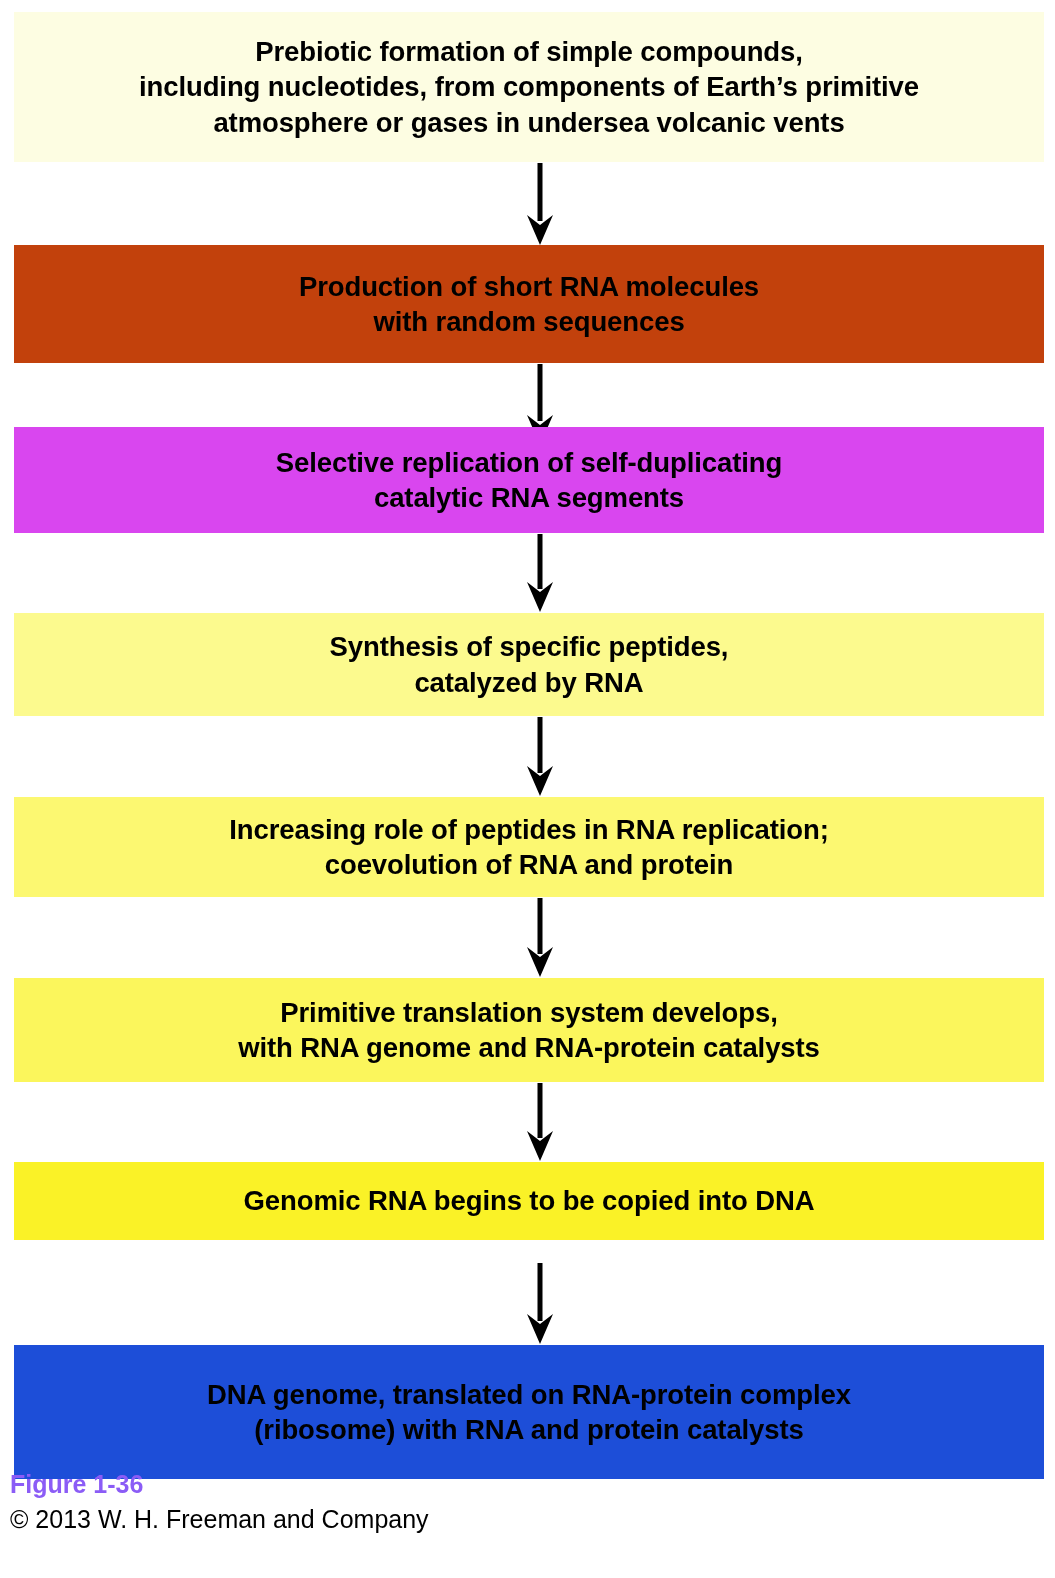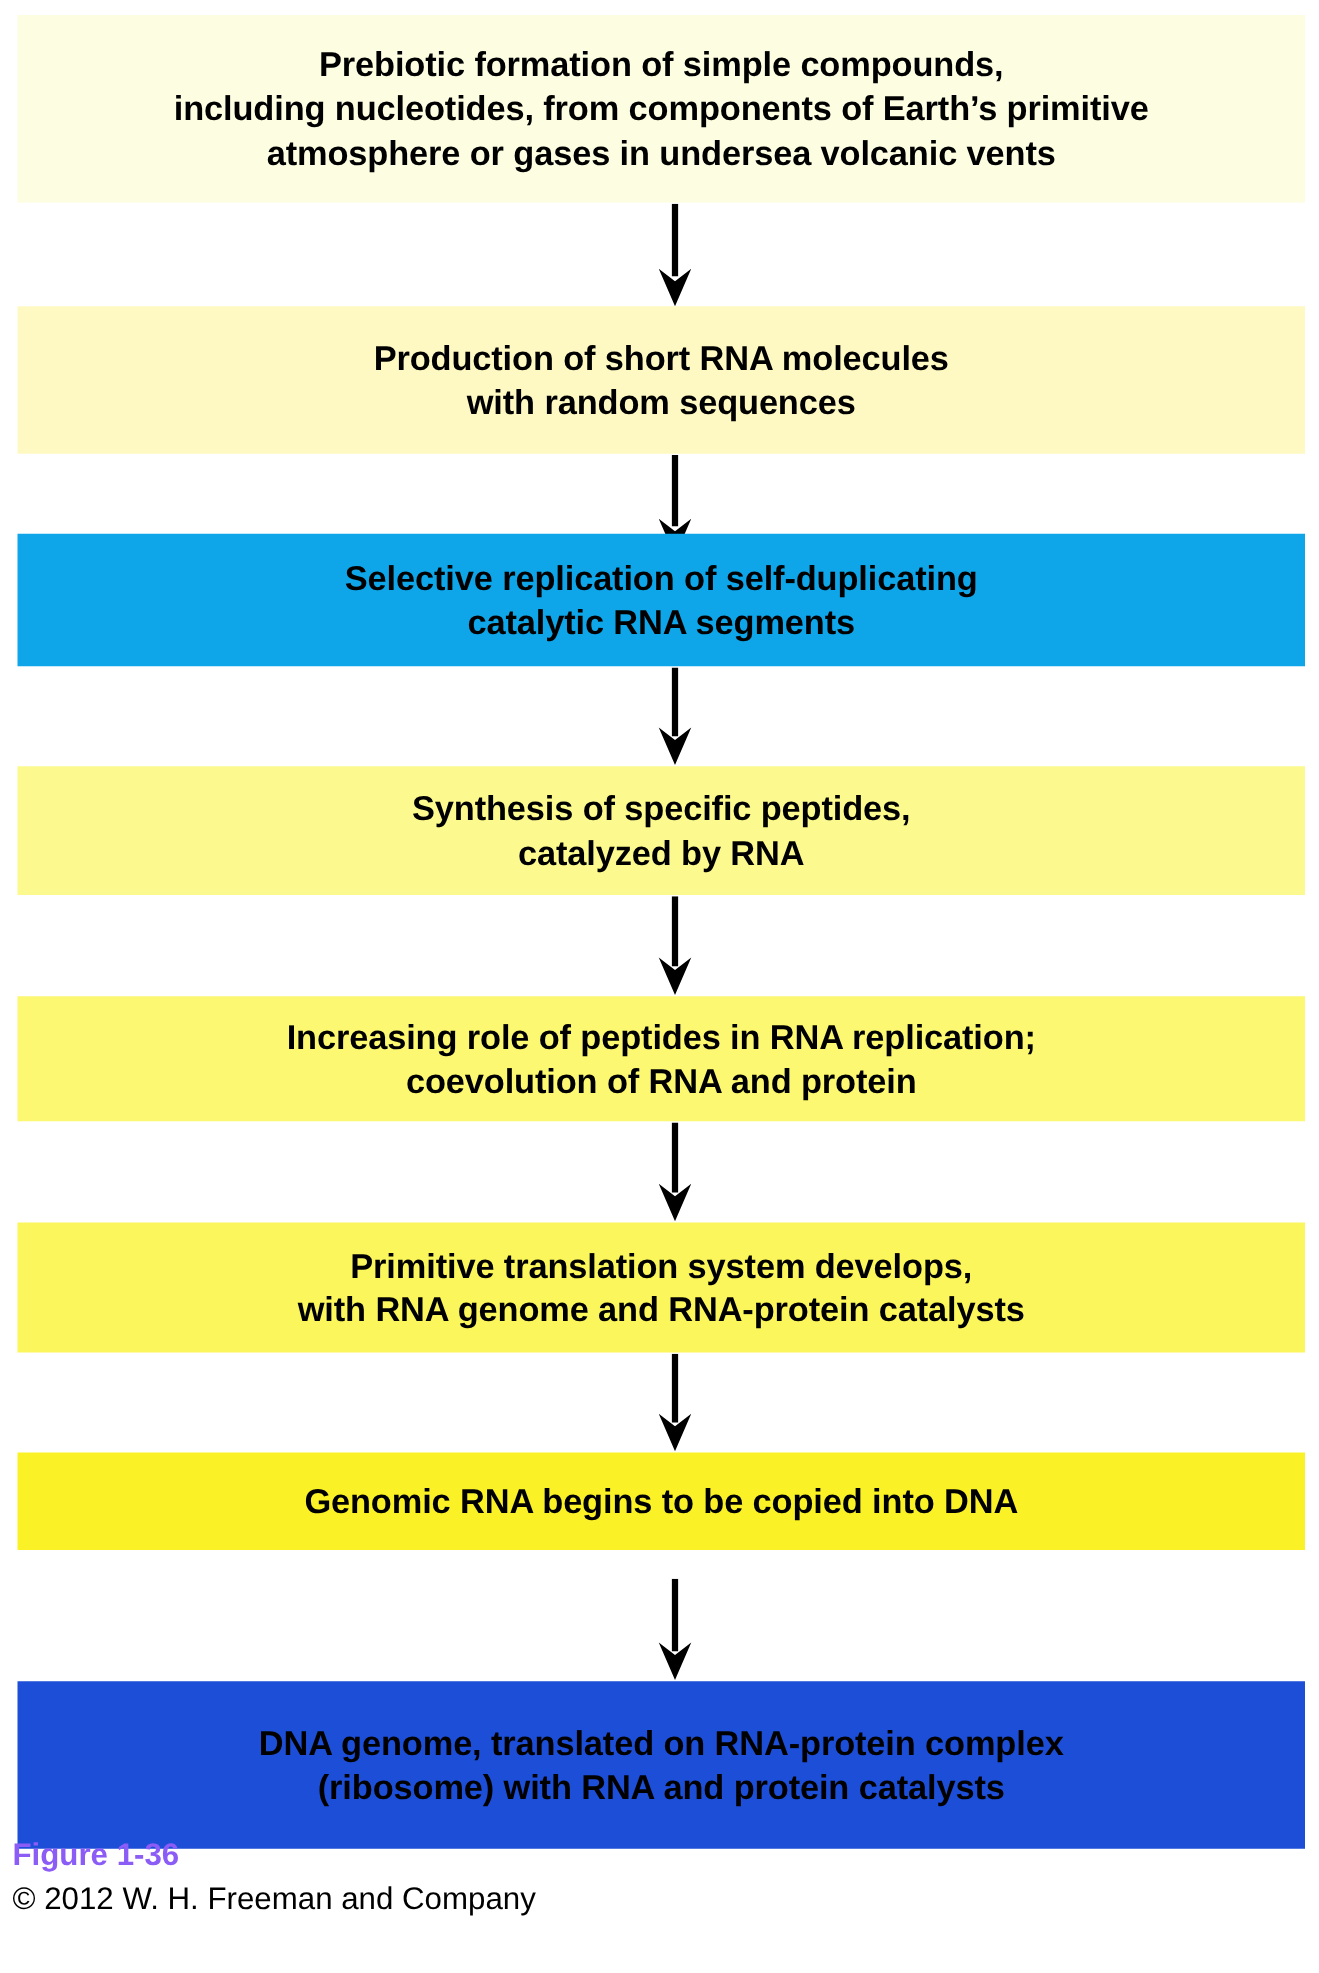--- a/index.html
+++ b/index.html
@@ -105,33 +105,33 @@
 atmosphere or gases in undersea volcanic vents</span>
     </div>
 
     <div class="arrow" style="top:163px; height:82px;">
       <svg viewBox="0 0 32 82" preserveAspectRatio="none" aria-hidden="true">
         <rect x="13.5" y="0" width="5" height="58" fill="#000"></rect>
         <path d="M3 52 L16 82 L29 52 L16 62 Z" fill="#000"></path>
       </svg>
     </div>
 
-    <div class="step-box" style="top: 245px; height: 118px; background-color: #fef9c3;">
+    <div class="step-box" style="top: 245px; height: 118px; background-color: #c2410c;">
       <span class="step-label">Production of short RNA molecules
 with random sequences</span>
     </div>
 
     <div class="arrow" style="top:364px; height:81px;">
       <svg viewBox="0 0 32 81" preserveAspectRatio="none" aria-hidden="true">
         <rect x="13.5" y="0" width="5" height="57" fill="#000"></rect>
         <path d="M3 51 L16 81 L29 51 L16 61 Z" fill="#000"></path>
       </svg>
     </div>
 
-    <div class="step-box" style="top: 427px; height: 106px; background-color: #0ea5e9;">
+    <div class="step-box" style="top: 427px; height: 106px; background-color: #d946ef;">
       <span class="step-label">Selective replication of self-duplicating
 catalytic RNA segments</span>
     </div>
 
     <div class="arrow" style="top:534px; height:78px;">
       <svg viewBox="0 0 32 78" preserveAspectRatio="none" aria-hidden="true">
         <rect x="13.5" y="0" width="5" height="55" fill="#000"></rect>
         <path d="M3 48 L16 78 L29 48 L16 58 Z" fill="#000"></path>
       </svg>
     </div>
@@ -185,16 +185,16 @@
 
     <div class="step-box" style="top: 1345px; height: 134px; background-color: #1d4ed8;">
       <span class="step-label">DNA genome, translated on RNA-protein complex
 (ribosome) with RNA and protein catalysts</span>
     </div>
 
   </div>
 
   <div class="caption">
     <div class="caption-figure">Figure 1-36</div>
-    <div class="caption-copyright">© 2012 W. H. Freeman and Company</div>
+    <div class="caption-copyright">© 2013 W. H. Freeman and Company</div>
   </div>
 
 </div>
 
 </body></html>

